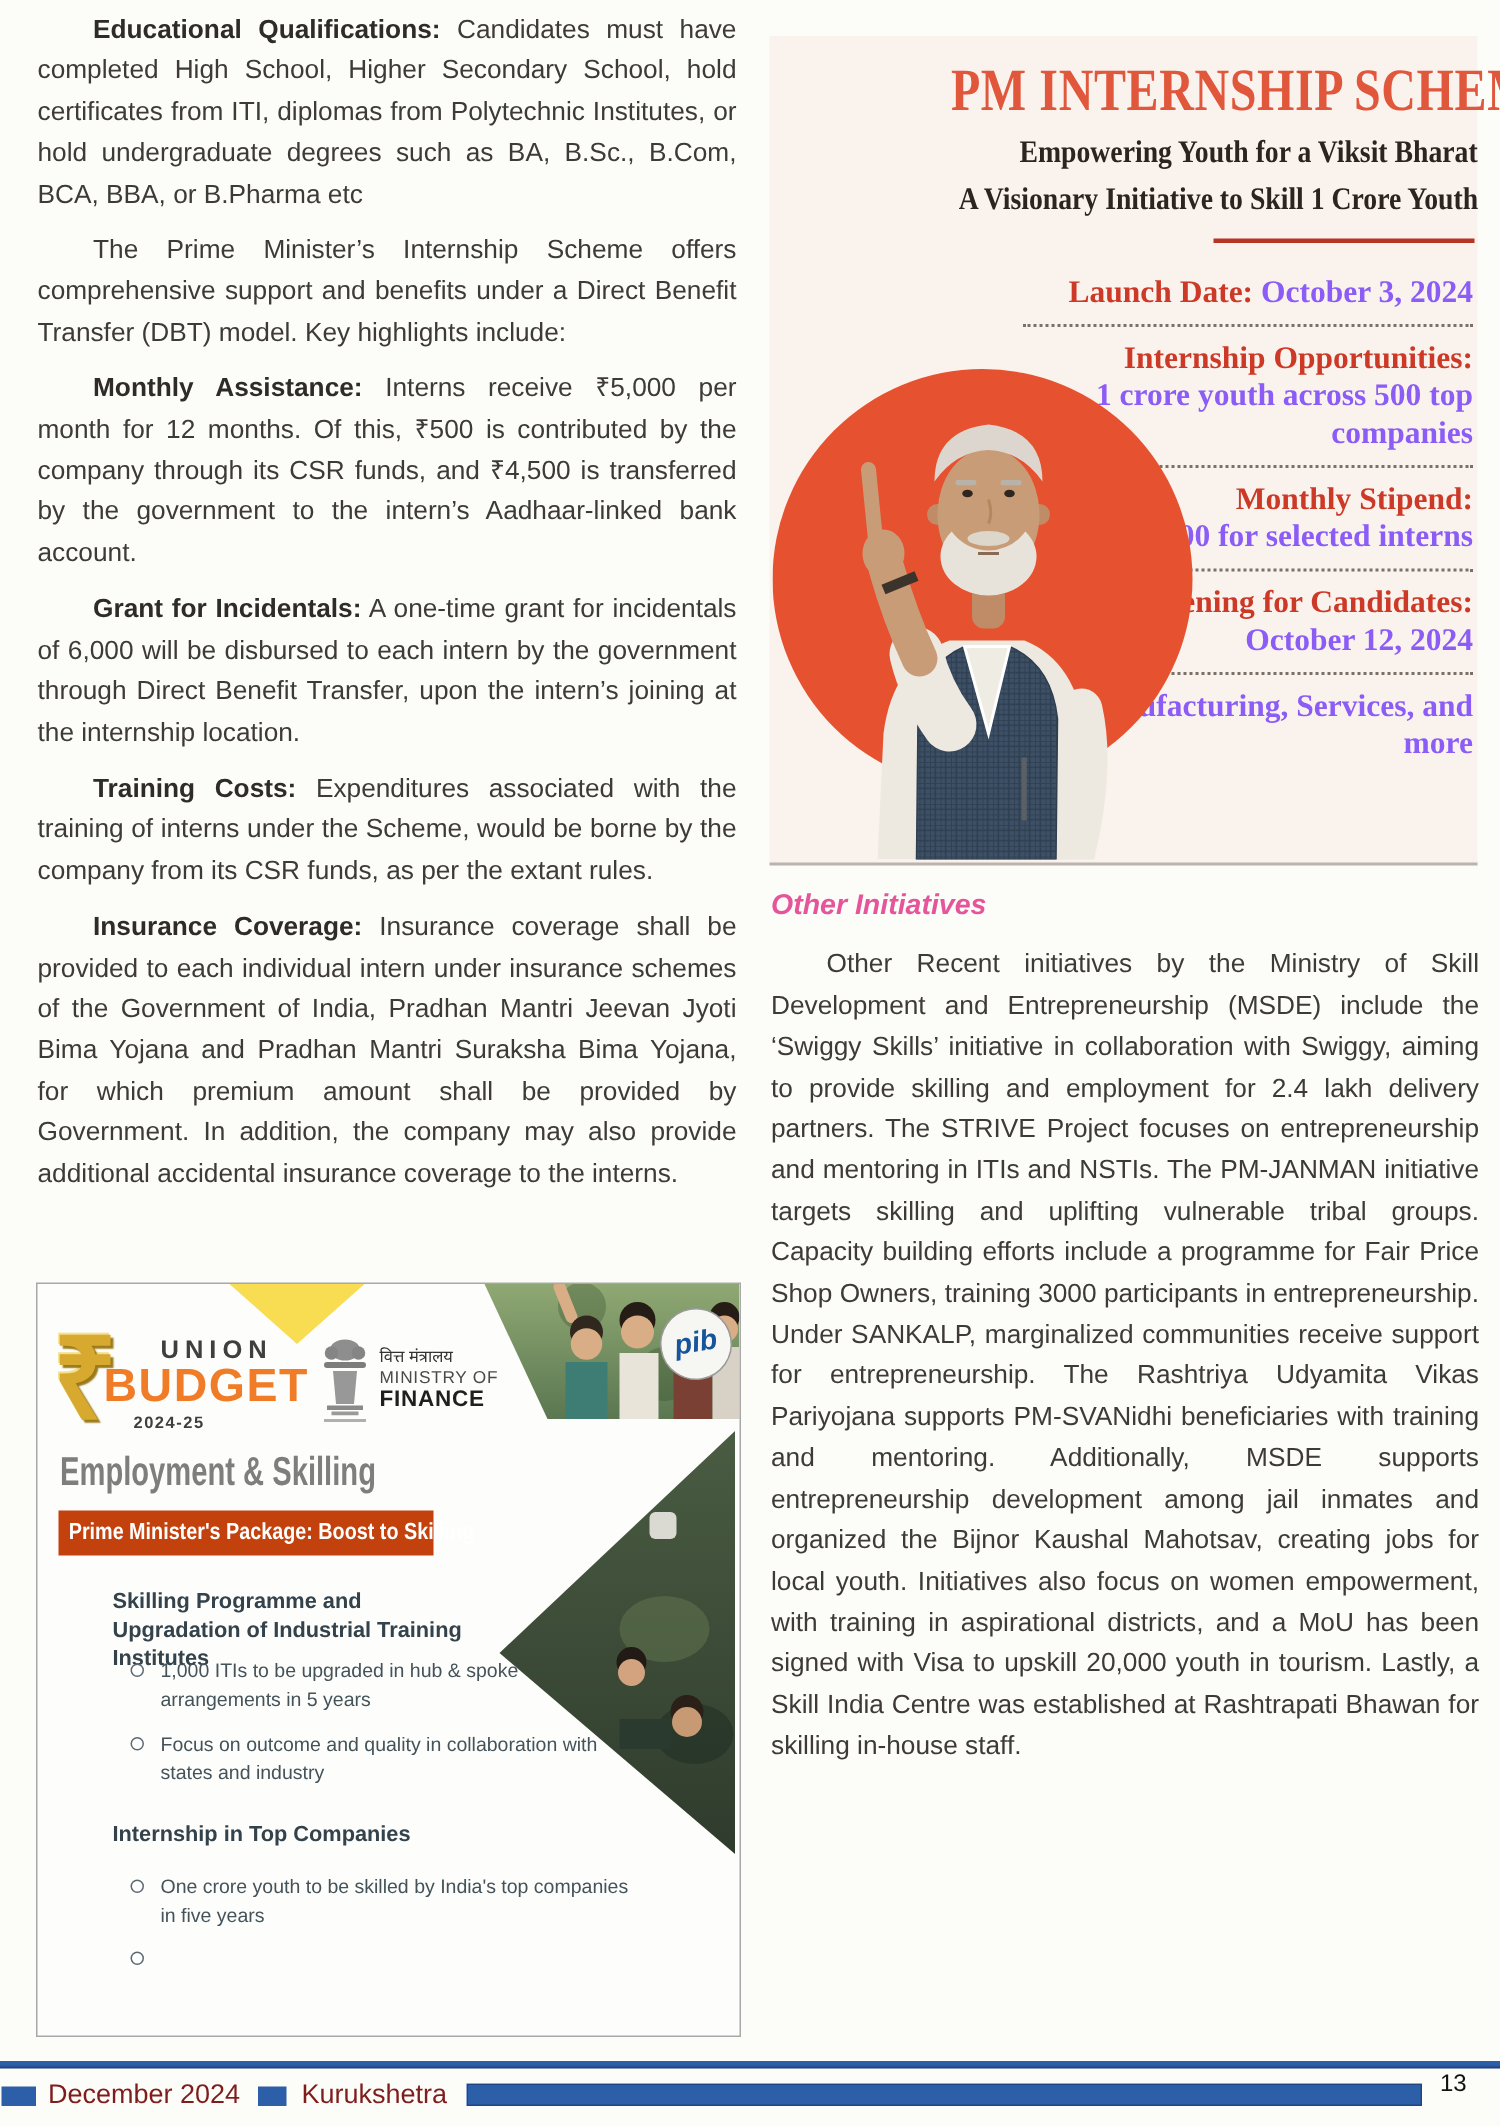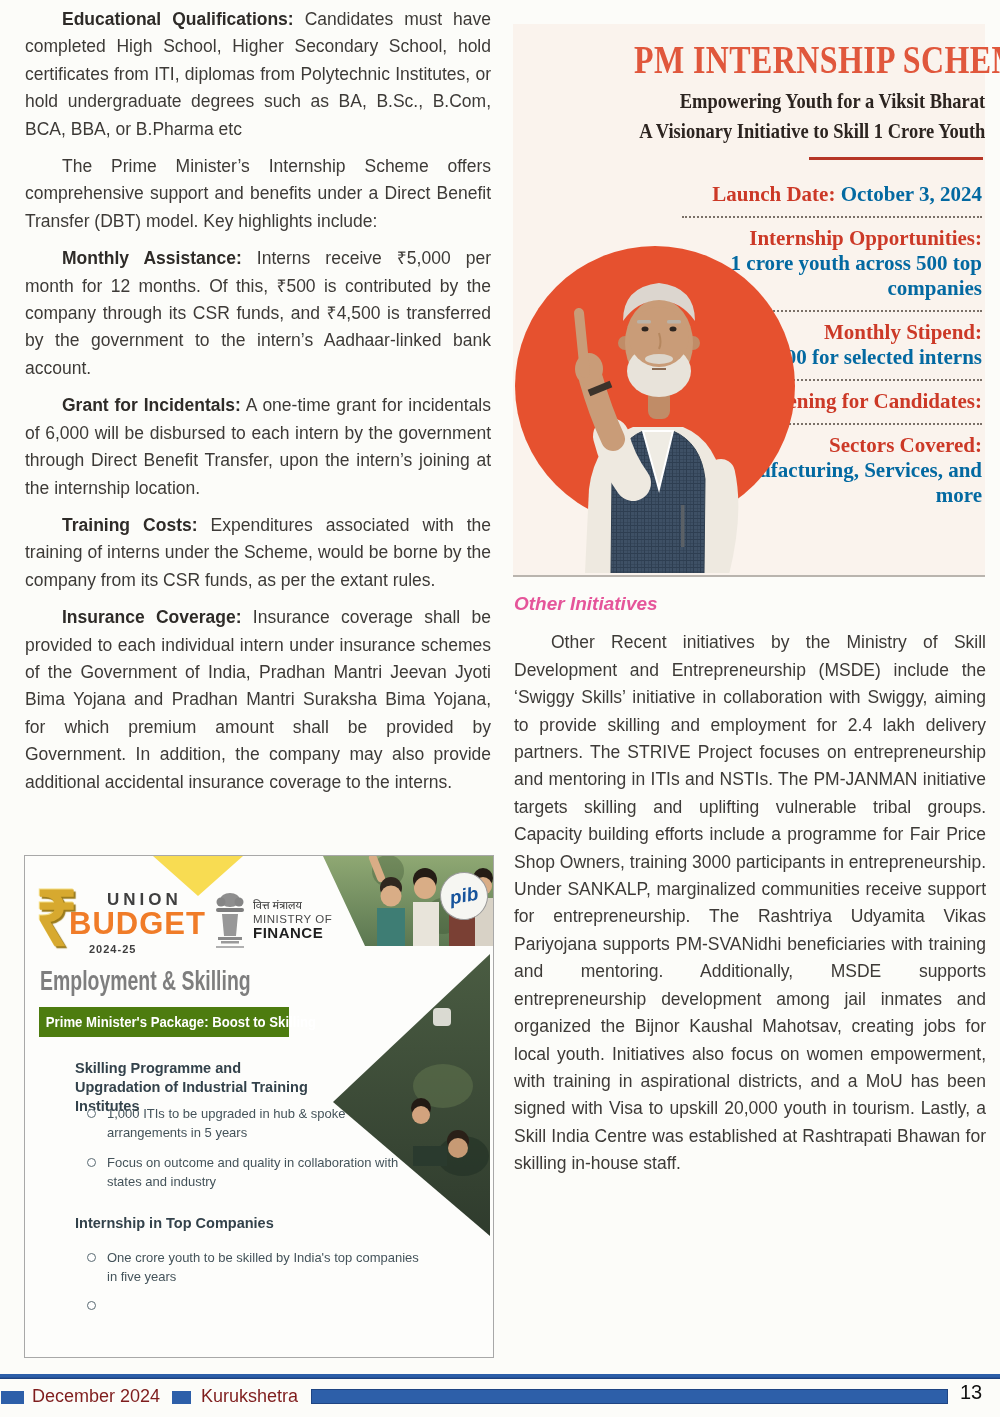--- a/index.html
+++ b/index.html
@@ -22,21 +22,21 @@
           font-size:40px;font-weight:bold;color:#e0573c;letter-spacing:.5px;}
   .poster-sub{text-align:right;line-height:28px;margin-top:4px;}
   .poster-sub div{white-space:nowrap;}
   .poster-sub span{display:inline-block;transform:scaleX(.88);transform-origin:right;
           font-size:21px;font-weight:bold;color:#2c2420;}
   .red-rule{width:174px;height:3px;background:#b63626;margin:10px 2px 0 auto;}
   .info-list{position:absolute;right:3px;top:150px;width:300px;text-align:right;}
   .info-item{padding:8px 0 9px 0;border-bottom:2px dotted #7a7068;font-weight:bold;font-size:21px;line-height:25px;}
   .info-item:last-child{border-bottom:none;}
   .info-item .lbl{display:block;color:#cc3927;}
-  .info-item .val{display:block;color:#0369a1;}
+  .info-item .val{display:block;color:#8b5cf6;}
   .info-item.inline .lbl,.info-item.inline .val{display:inline;}
   .modi-photo{position:absolute;left:2px;top:197px;width:283px;height:352px;}
 
   
   .budget{position:absolute;left:24px;top:855px;width:468px;height:501px;background:#fdfdfb;
           border:1px solid #a8a8a8;overflow:hidden;}
   .tri-yellow{position:absolute;left:128px;top:0;width:0;height:0;
           border-left:45px solid transparent;border-right:45px solid transparent;border-top:40px solid #f8dc52;}
   .collage{position:absolute;right:0;top:0;width:200px;height:380px;}
   .rupee{position:absolute;left:10px;top:8px;font-family:"Liberation Serif",serif;font-size:76px;font-weight:bold;
@@ -48,37 +48,37 @@
   .ministry{position:absolute;left:228px;top:42px;line-height:14px;}
   .ministry .hi{font-size:11px;color:#333;}
   .ministry .l1{font-size:11.5px;color:#4a4a4a;letter-spacing:.5px;}
   .ministry .l2{font-size:15px;font-weight:bold;color:#1f1f1f;letter-spacing:.5px;}
   .pib-logo{position:absolute;right:5px;top:16px;width:46px;height:46px;border-radius:50%;
             background:#f6f6f2;border:1.5px solid #9a9a9a;transform:rotate(-10deg);z-index:3;
             display:flex;align-items:center;justify-content:center;}
   .pib-logo span{font-style:italic;font-weight:bold;font-size:19px;color:#17549c;}
   .bud-head{position:absolute;left:15px;top:110px;font-size:27px;font-weight:600;color:#7e7e7e;
             white-space:nowrap;transform:scaleX(.72);transform-origin:left;}
-  .bud-banner{position:absolute;left:14px;top:151px;width:250px;height:30px;background:#4d7c0f;
+  .bud-banner{position:absolute;left:14px;top:151px;width:250px;height:30px;background:#c2410c;
             display:flex;align-items:center;}
   .bud-banner span{color:#fff;font-weight:bold;font-size:15.5px;white-space:nowrap;
             transform:scaleX(.85);transform-origin:left;padding-left:8px;}
   .bud-sec-title{position:absolute;font-size:14.5px;font-weight:bold;color:#33424b;line-height:19px;}
   .bud-bullet{position:absolute;font-size:13px;color:#44535a;line-height:19px;}
   .bud-bullet .dot{position:absolute;left:-20px;top:5px;width:7px;height:7px;border:1.5px solid #5a6a72;
             border-radius:50%;background:#fff;}
 
   
   .footer-rule{position:absolute;left:0;top:1374px;width:1000px;height:5px;
             background:linear-gradient(to bottom,#2d5fa9 55%,#1a3a74);}
   .fsq{position:absolute;background:#2d5fa9;height:13px;top:1391px;}
   .footer-text{position:absolute;top:1386px;font-size:18px;color:#7f1d1d;}
   .footer-bar{position:absolute;left:311px;top:1389px;width:637px;height:15px;background:#2d5fa9;
             box-shadow:inset 0 0 0 1px #1f4583;}
-  .page-num{position:absolute;left:960px;top:1381px;font-size:20px;color:#111;}
+  .page-num{position:absolute;left:960px;top:1381px;font-size:16px;color:#111;}
 </style>
 </head>
 <body>
 
 <div class="page">
 
   <div id="left-col" class="col">
     <p><b>Educational Qualifications:</b> <span>Candidates must have completed High School, Higher Secondary School, hold certificates from ITI, diplomas from Polytechnic Institutes, or hold undergraduate degrees such as BA, B.Sc., B.Com, BCA, BBA, or B.Pharma etc</span></p>
     <p><span>The Prime Minister’s Internship Scheme offers comprehensive support and benefits under a Direct Benefit Transfer (DBT) model. Key highlights include:</span></p>
     <p><b>Monthly Assistance:</b> <span>Interns receive ₹5,000 per month for 12 months. Of this, ₹500 is contributed by the company through its CSR funds, and ₹4,500 is transferred by the government to the intern’s Aadhaar-linked bank account.</span></p>
@@ -103,23 +103,23 @@
       <div class="info-item">
         <span class="lbl">Internship Opportunities:</span>
         <span class="val" style="max-width:252px;margin-left:auto;">1 crore youth across 500 top companies</span>
       </div>
       <div class="info-item">
         <span class="lbl">Monthly Stipend:</span>
         <span class="val">₹5,000 for selected interns</span>
       </div>
       <div class="info-item">
         <span class="lbl">Portal Opening for Candidates:</span>
-      </div>
-      <div class="info-item">
-        <span class="lbl">Sectors Covered:</span>
+        <span class="val">October 12, 2024</span>
+      </div>
+      <div class="info-item">
         <span class="val">Manufacturing, Services, and more</span>
       </div>
     </div>
 
     <svg class="modi-photo" viewBox="0 0 283 352">
       <defs>
         <pattern id="chk" width="7" height="7" patternUnits="userSpaceOnUse">
           <rect width="7" height="7" fill="#3e5065"></rect>
           <path d="M0 0H7M0 3.5H7M0 0V7M3.5 0V7" stroke="#2e3e51" stroke-width="1"></path>
         </pattern>

